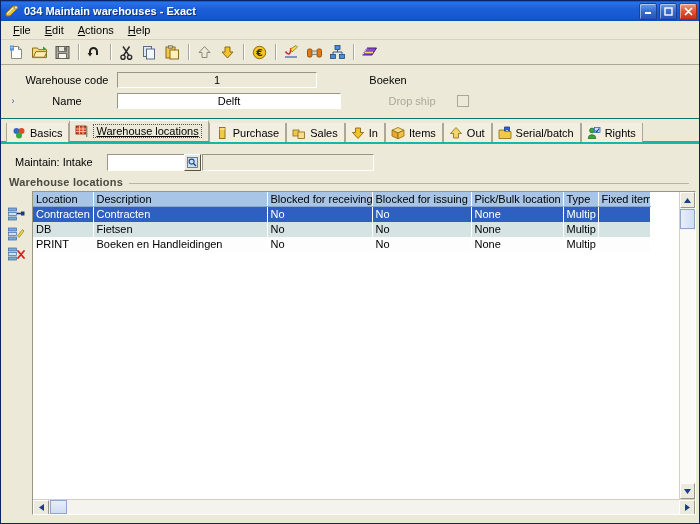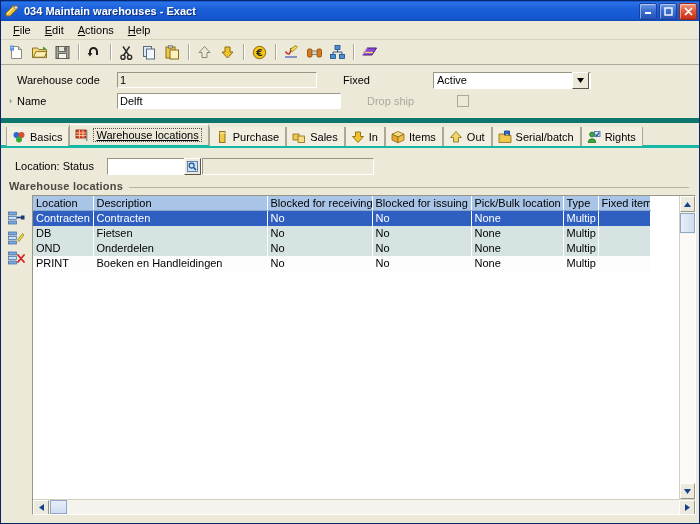--- a/index.html
+++ b/index.html
@@ -84,22 +84,23 @@
     width:1px; height:16px; background:#aca899;
     margin:0 4px;
     box-shadow:1px 0 0 #fff;
   }
 
   
   .formpane {
     flex:0 0 auto;
     background:#ece9d8;
     padding:6px 8px 5px 8px;
-    border-bottom:5px solid #0f766e;
+    border-bottom:1px solid #0f766e;
     position:relative;
+    text-align:center;
   }
   .form-row { display:flex; align-items:center; height:18px; margin-bottom:3px; }
   .lbl { font-size:11px; color:#000; }
   .lbl.dim { color:#aca899; }
   .fld-marker { width:8px; font-size:9px; color:#33548e; }
   .lbl-w { width:100px; }
   .inp {
     height:16px; box-sizing:border-box;
     border:1px solid;
     border-color:#9a9684 #fff #fff #9a9684;
@@ -461,29 +462,21 @@
       </svg>
     </span>
   </div>
 
   <div class="formpane">
     <div class="form-row">
       <span class="fld-marker"></span>
       <span class="lbl lbl-w">Warehouse code</span>
       <span class="inp inp-code readonly">1</span>
       <span style="width:26px"></span>
-      <span class="lbl" style="width:90px">Fixed</span>
-      <span class="select-wrap">
-        <span class="val">Active</span>
-        <span class="select-arrow">
-          <svg width="7" height="5" viewBox="0 0 7 5">
-              <path d="M0 0 L7 0 L3.5 5 Z" fill="#000"></path>
-            </svg>
-        </span>
-      </span>
+      <span class="lbl" style="width:90px">Boeken</span>
     </div>
     <div class="form-row">
       <span class="fld-marker">›</span>
       <span class="lbl lbl-w">Name</span>
       <span class="inp inp-name">Delft</span>
       <span style="width:26px"></span>
       <span class="lbl dim" style="width:90px">Drop ship</span>
       <span class="chk"></span>
     </div>
   </div>
@@ -571,21 +564,21 @@
           <path d="M8.5 4.5 L9.8 5.8 L12.2 2.5" fill="none" stroke="#1a4a8a" stroke-width="1.2"></path>
         </svg>
       </span>
       <span class="tlabel">Rights</span>
     </div>
   </div>
 
   <div class="content">
 
     <div class="intake-row">
-      <span class="intake-label">Location: Status</span>
+      <span class="intake-label">Maintain: Intake</span>
       <span class="intake-input">
         <span></span>
         <span class="intake-btn">
           <svg width="11" height="11" viewBox="0 0 11 11">
             <rect x="0.5" y="0.5" width="10" height="10" fill="#cfe0f5" stroke="#3a6aa8" stroke-width=".8"></rect>
             <circle cx="4.6" cy="4.6" r="2.5" fill="none" stroke="#1a4a8a" stroke-width="1.1"></circle>
             <path d="M6.5 6.5 L9 9" stroke="#1a4a8a" stroke-width="1.4"></path>
           </svg>
         </span>
       </span>
@@ -657,29 +650,20 @@
                     <td>Contracten</td>
                     <td>No</td>
                     <td>No</td>
                     <td>None</td>
                     <td>Multip</td>
                     <td></td>
                   </tr>
                   <tr class="r-alt">
                     <td>DB</td>
                     <td>Fietsen</td>
-                    <td>No</td>
-                    <td>No</td>
-                    <td>None</td>
-                    <td>Multip</td>
-                    <td></td>
-                  </tr>
-                  <tr class="r-alt">
-                    <td>OND</td>
-                    <td>Onderdelen</td>
                     <td>No</td>
                     <td>No</td>
                     <td>None</td>
                     <td>Multip</td>
                     <td></td>
                   </tr>
                   <tr class="r-norm">
                     <td>PRINT</td>
                     <td>Boeken en Handleidingen</td>
                     <td>No</td>

